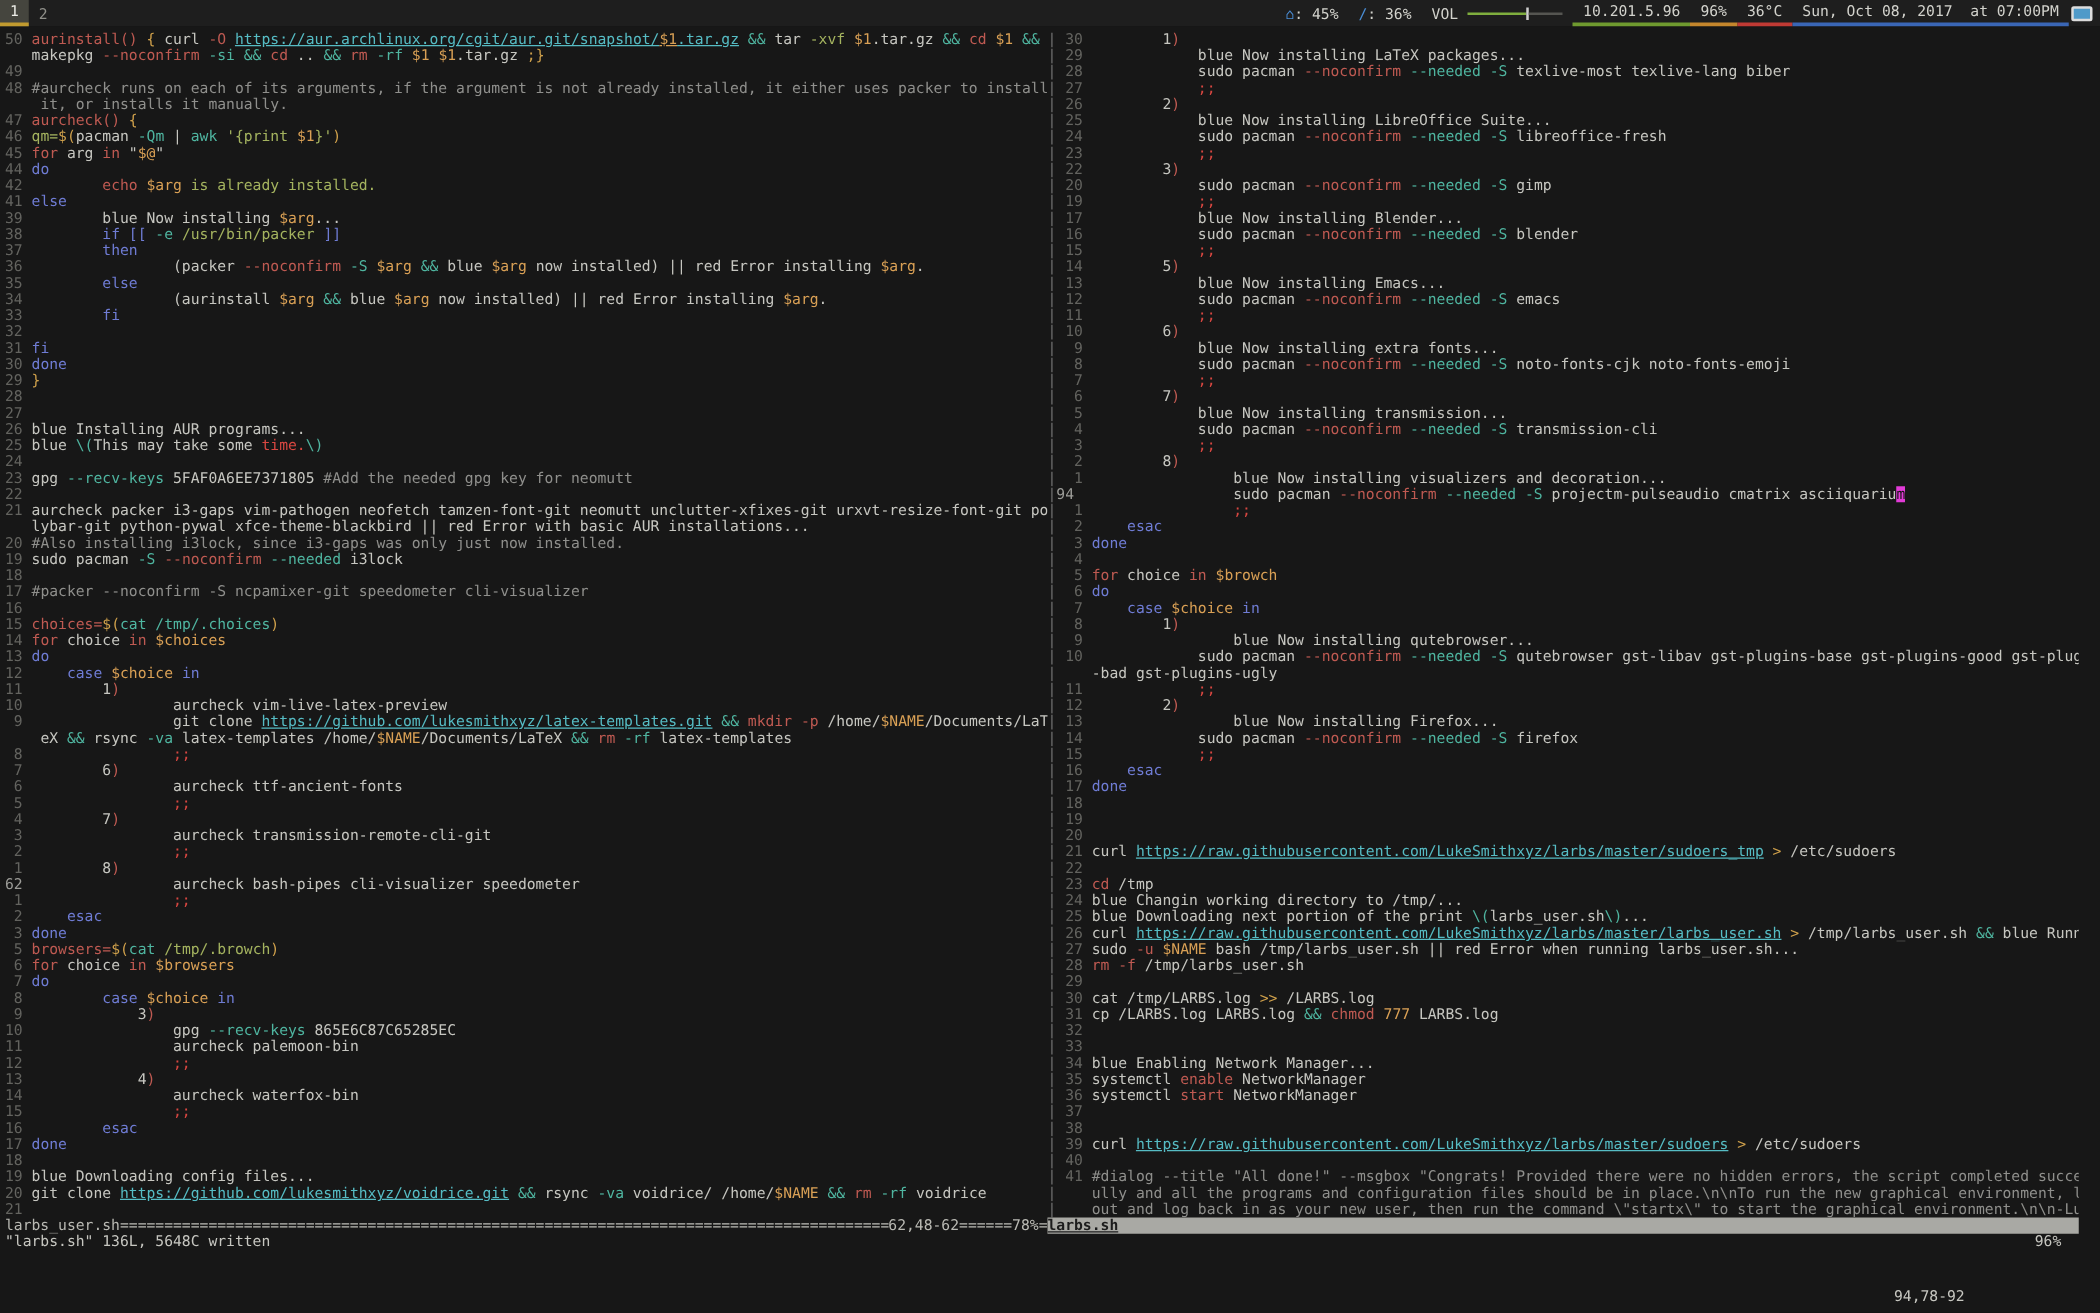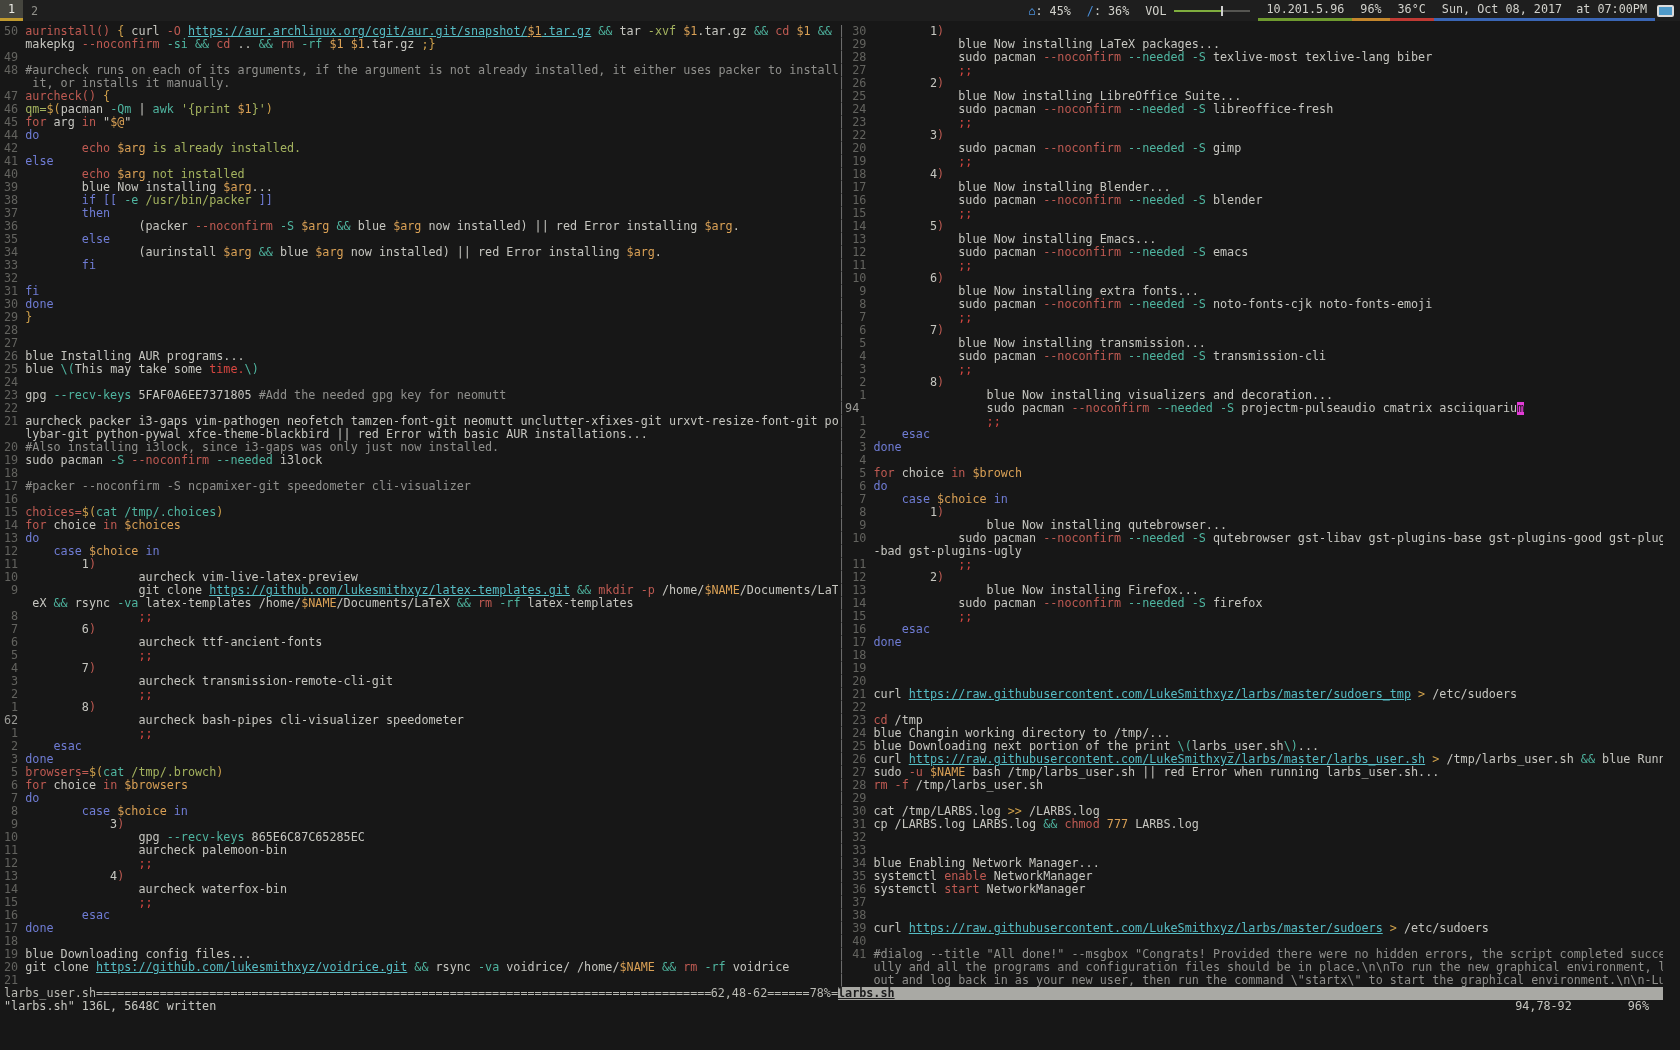--- a/index.html
+++ b/index.html
@@ -48,21 +48,21 @@
   .N { color:#9c9c98; }                         
   .s { color:#707070; }                         
   .cur { background:#e23bd7; color:#141414; }   
 
   
   .slrow { height:13px; white-space:pre; display:flex; }
   .sl-left { display:inline-flex; width:834px; overflow:hidden; color:#b9b9b3; }
   .sl-fill { flex:1; overflow:hidden; white-space:pre; }
   .sl-right { flex:1; background:#a9a9a4; color:#1c1c1c; font-weight:bold; overflow:hidden;text-decoration:underline; }
   .cmdrow { height:13px; white-space:pre; display:flex; color:#c6c6c0; }
-  .cmd-ruler { margin-left:auto; }
+  .cmd-ruler { margin-left:auto;margin-top:44px; }
   .cmd-pct { margin-left:56px; margin-right:14px; }
 </style>
 </head>
 <body>
 
 <div class="topbar">
   <div class="ws active">
     <span>1</span>
   </div>
   <div class="ws">
@@ -104,21 +104,20 @@
       <div class="row"><span class="lc"><span class="n">   </span><span class="w">makepkg </span><span class="r">--noconfirm </span><span class="c">-si </span><span class="c">&amp;&amp; </span><span class="r">cd </span><span class="w">.. </span><span class="c">&amp;&amp; </span><span class="r">rm </span><span class="c">-rf </span><span class="o">$1 $1</span><span class="w">.tar.gz </span><span class="y">;}</span></span><span class="rc"><span class="s">|</span><span class="n"> 29 </span><span class="w">            blue Now installing LaTeX packages...</span></span></div>
       <div class="row"><span class="lc"><span class="n">49 </span></span><span class="rc"><span class="s">|</span><span class="n"> 28 </span><span class="w">            sudo pacman </span><span class="r">--noconfirm </span><span class="c">--needed </span><span class="c">-S </span><span class="w">texlive-most texlive-lang biber</span></span></div>
       <div class="row"><span class="lc"><span class="n">48 </span><span class="k">#aurcheck runs on each of its arguments, if the argument is not already installed, it either uses packer to install</span></span><span class="rc"><span class="s">|</span><span class="n"> 27 </span><span class="w">            </span><span class="R">;;</span></span></div>
       <div class="row"><span class="lc"><span class="n">   </span><span class="k"> it, or installs it manually.</span></span><span class="rc"><span class="s">|</span><span class="n"> 26 </span><span class="w">        2</span><span class="r">)</span></span></div>
       <div class="row"><span class="lc"><span class="n">47 </span><span class="r">aurcheck() </span><span class="y">{</span></span><span class="rc"><span class="s">|</span><span class="n"> 25 </span><span class="w">            blue Now installing LibreOffice Suite...</span></span></div>
       <div class="row"><span class="lc"><span class="n">46 </span><span class="g">qm=</span><span class="y">$(</span><span class="w">pacman </span><span class="c">-Qm </span><span class="w">| </span><span class="c">awk </span><span class="g">'{print </span><span class="o">$1</span><span class="g">}'</span><span class="y">)</span></span><span class="rc"><span class="s">|</span><span class="n"> 24 </span><span class="w">            sudo pacman </span><span class="r">--noconfirm </span><span class="c">--needed </span><span class="c">-S </span><span class="w">libreoffice-fresh</span></span></div>
       <div class="row"><span class="lc"><span class="n">45 </span><span class="r">for </span><span class="w">arg </span><span class="r">in </span><span class="w">"</span><span class="o">$@</span><span class="w">"</span></span><span class="rc"><span class="s">|</span><span class="n"> 23 </span><span class="w">            </span><span class="R">;;</span></span></div>
       <div class="row"><span class="lc"><span class="n">44 </span><span class="b">do</span></span><span class="rc"><span class="s">|</span><span class="n"> 22 </span><span class="w">        3</span><span class="r">)</span></span></div>
       <div class="row"><span class="lc"><span class="n">42 </span><span class="w">        </span><span class="r">echo </span><span class="o">$arg </span><span class="g">is already installed.</span></span><span class="rc"><span class="s">|</span><span class="n"> 20 </span><span class="w">            sudo pacman </span><span class="r">--noconfirm </span><span class="c">--needed </span><span class="c">-S </span><span class="w">gimp</span></span></div>
       <div class="row"><span class="lc"><span class="n">41 </span><span class="b">else</span></span><span class="rc"><span class="s">|</span><span class="n"> 19 </span><span class="w">            </span><span class="R">;;</span></span></div>
-      <div class="row"><span class="lc"><span class="n">40 </span><span class="w">        </span><span class="r">echo </span><span class="o">$arg </span><span class="g">not installed</span></span><span class="rc"><span class="s">|</span><span class="n"> 18 </span><span class="w">        4</span><span class="r">)</span></span></div>
       <div class="row"><span class="lc"><span class="n">39 </span><span class="w">        blue Now installing </span><span class="o">$arg</span><span class="w">...</span></span><span class="rc"><span class="s">|</span><span class="n"> 17 </span><span class="w">            blue Now installing Blender...</span></span></div>
       <div class="row"><span class="lc"><span class="n">38 </span><span class="w">        </span><span class="b">if [[ </span><span class="c">-e </span><span class="g">/usr/bin/packer </span><span class="b">]]</span></span><span class="rc"><span class="s">|</span><span class="n"> 16 </span><span class="w">            sudo pacman </span><span class="r">--noconfirm </span><span class="c">--needed </span><span class="c">-S </span><span class="w">blender</span></span></div>
       <div class="row"><span class="lc"><span class="n">37 </span><span class="w">        </span><span class="b">then</span></span><span class="rc"><span class="s">|</span><span class="n"> 15 </span><span class="w">            </span><span class="R">;;</span></span></div>
       <div class="row"><span class="lc"><span class="n">36 </span><span class="w">                (packer </span><span class="r">--noconfirm </span><span class="c">-S </span><span class="o">$arg </span><span class="c">&amp;&amp; </span><span class="w">blue </span><span class="o">$arg </span><span class="w">now installed) || red Error installing </span><span class="o">$arg</span><span class="w">.</span></span><span class="rc"><span class="s">|</span><span class="n"> 14 </span><span class="w">        5</span><span class="r">)</span></span></div>
       <div class="row"><span class="lc"><span class="n">35 </span><span class="w">        </span><span class="b">else</span></span><span class="rc"><span class="s">|</span><span class="n"> 13 </span><span class="w">            blue Now installing Emacs...</span></span></div>
       <div class="row"><span class="lc"><span class="n">34 </span><span class="w">                (aurinstall </span><span class="o">$arg </span><span class="c">&amp;&amp; </span><span class="w">blue </span><span class="o">$arg </span><span class="w">now installed) || red Error installing </span><span class="o">$arg</span><span class="w">.</span></span><span class="rc"><span class="s">|</span><span class="n"> 12 </span><span class="w">            sudo pacman </span><span class="r">--noconfirm </span><span class="c">--needed </span><span class="c">-S </span><span class="w">emacs</span></span></div>
       <div class="row"><span class="lc"><span class="n">33 </span><span class="w">        </span><span class="b">fi</span></span><span class="rc"><span class="s">|</span><span class="n"> 11 </span><span class="w">            </span><span class="R">;;</span></span></div>
       <div class="row"><span class="lc"><span class="n">32 </span></span><span class="rc"><span class="s">|</span><span class="n"> 10 </span><span class="w">        6</span><span class="r">)</span></span></div>
       <div class="row"><span class="lc"><span class="n">31 </span><span class="b">fi</span></span><span class="rc"><span class="s">|</span><span class="n">  9 </span><span class="w">            blue Now installing extra fonts...</span></span></div>
       <div class="row"><span class="lc"><span class="n">30 </span><span class="b">done</span></span><span class="rc"><span class="s">|</span><span class="n">  8 </span><span class="w">            sudo pacman </span><span class="r">--noconfirm </span><span class="c">--needed </span><span class="c">-S </span><span class="w">noto-fonts-cjk noto-fonts-emoji</span></span></div>

